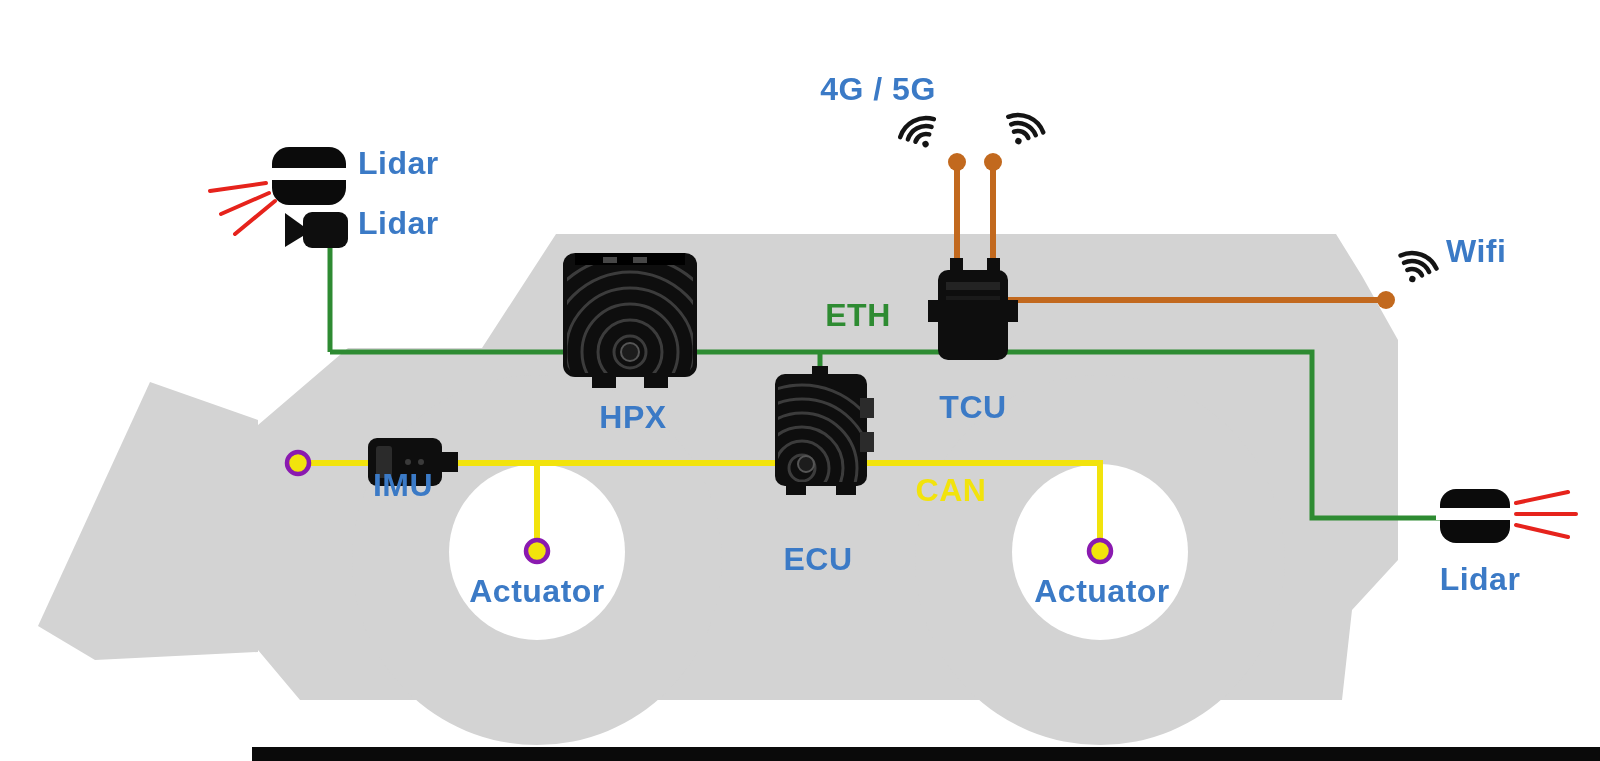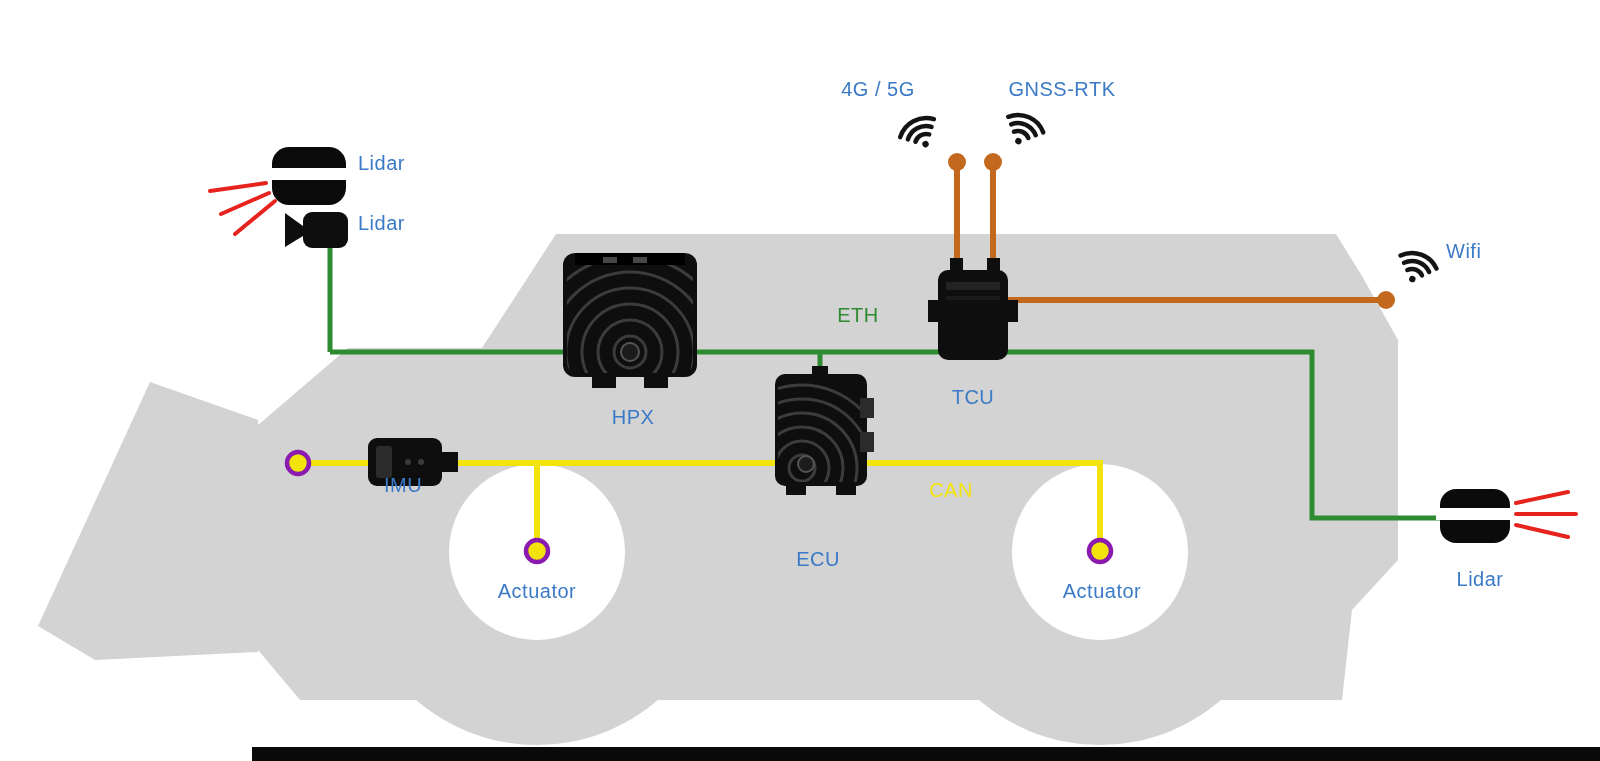--- a/index.html
+++ b/index.html
@@ -2,21 +2,21 @@
 <html style="--label-blue: #3b7ac6; --eth-green: #2e8b32; --can-yellow: #f2e30c; --antenna-orange: #c2691e; --node-purple: #8a1ab0; --laser-red: #e6231c; --vehicle-gray: #d3d3d3;"><head>
 <meta charset="utf-8">
 <style>
   html,body{margin:0;padding:0;background:#ffffff;}
   .stage{
     position:relative;width:1600px;height:761px;background:#ffffff;
     overflow:hidden;font-family:"Liberation Sans",sans-serif;
   }
   .stage svg{position:absolute;left:0;top:0;}
   .lbl{
-    position:absolute;font-weight:normal;font-size:20px;line-height:34px;
+    position:absolute;font-weight:bold;font-size:32px;line-height:34px;
     color:var(--label-blue);white-space:nowrap;letter-spacing:.5px;
   }
   .lbl.center{transform:translateX(-50%);}
   .lbl.green{color:var(--eth-green);}
   .lbl.yellow{color:var(--can-yellow);}
   
   .gray{fill:var(--vehicle-gray);}
   .eth-line{stroke:var(--eth-green);stroke-width:5;fill:none;stroke-linejoin:miter;}
   .can-line{stroke:var(--can-yellow);stroke-width:6;fill:none;stroke-linejoin:miter;}
   .rf-line{stroke:var(--antenna-orange);stroke-width:6;fill:none;}
@@ -174,25 +174,24 @@
         <line class="laser" x1="1516" y1="503" x2="1568" y2="492"></line>
         <line class="laser" x1="1516" y1="514" x2="1576" y2="514"></line>
         <line class="laser" x1="1516" y1="525" x2="1568" y2="537"></line>
       </g>
     </g>
   </svg>
 
   <div class="lbl" style="left:358px;top:146px;">Lidar</div>
   <div class="lbl" style="left:358px;top:206px;">Lidar</div>
   <div class="lbl center" style="left:878px;top:72px;">4G / 5G</div>
-  <div class="lbl center" style="left:1062px;top:72px;">GNSS-RTK</div>
   <div class="lbl" style="left:1446px;top:234px;">Wifi</div>
   <div class="lbl center green" style="left:858px;top:298px;">ETH</div>
   <div class="lbl center" style="left:633px;top:400px;text-align:right;">HPX</div>
-  <div class="lbl center" style="left:973px;top:380px;">TCU</div>
+  <div class="lbl center" style="left:973px;top:390px;">TCU</div>
   <div class="lbl center yellow" style="left:951px;top:473px;">CAN</div>
   <div class="lbl center" style="left:818px;top:542px;">ECU</div>
   <div class="lbl center" style="left:403px;top:468px;">IMU</div>
   <div class="lbl center" style="left:537px;top:574px;">Actuator</div>
   <div class="lbl center" style="left:1102px;top:574px;">Actuator</div>
   <div class="lbl center" style="left:1480px;top:562px;">Lidar</div>
 
 </div>
 
 </body></html>

